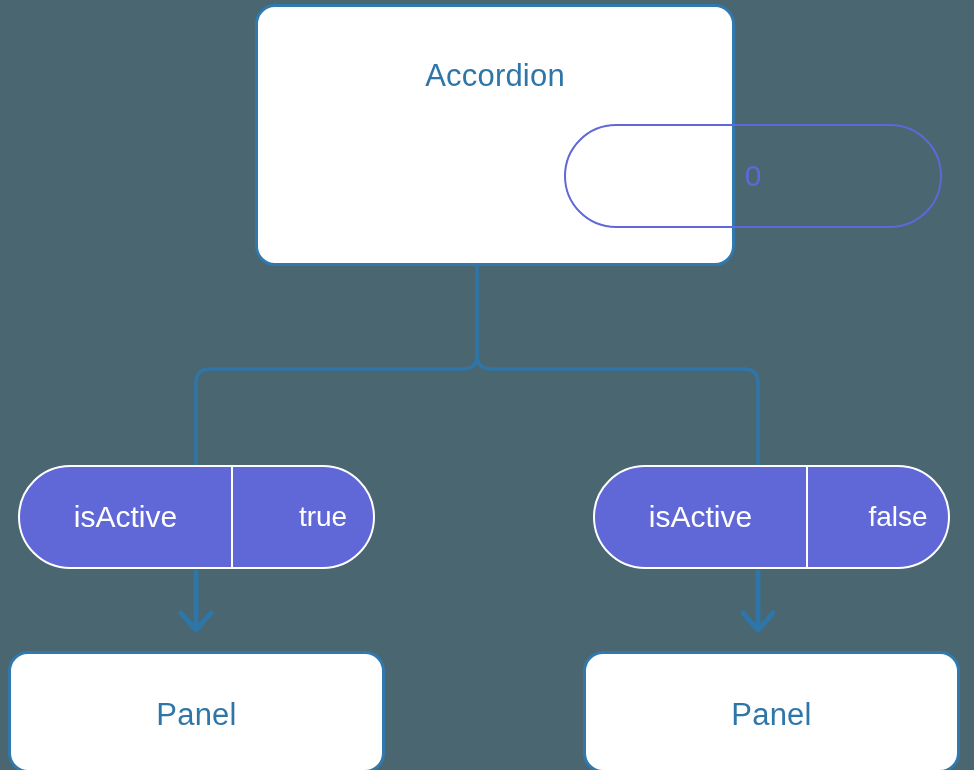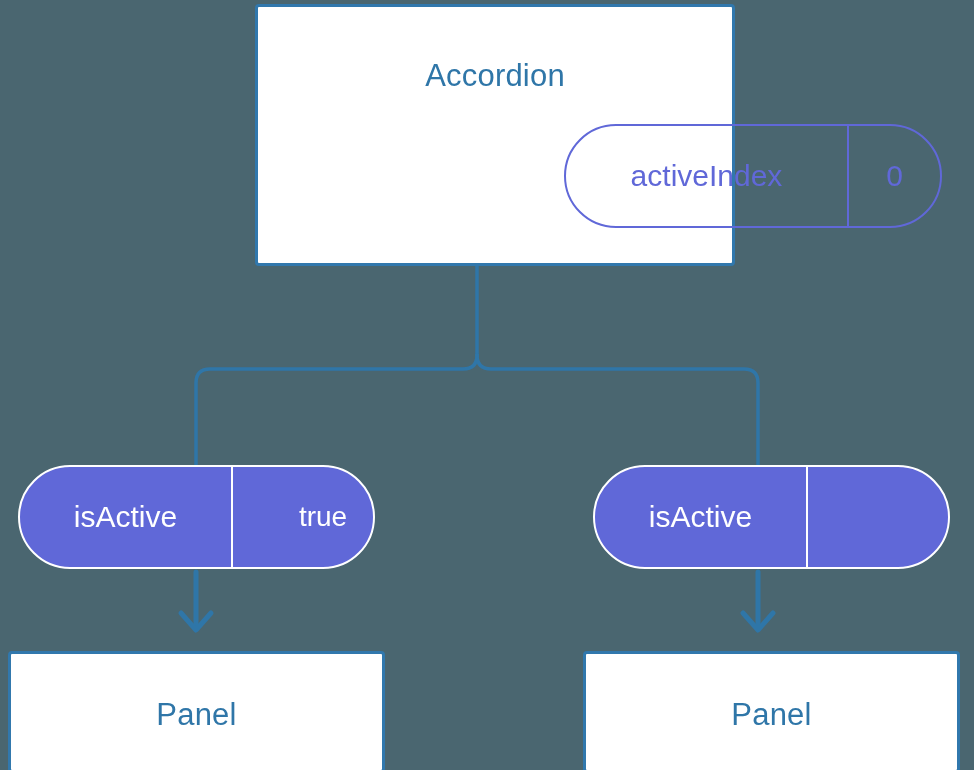--- a/index.html
+++ b/index.html
@@ -27,21 +27,21 @@
     width: 974px;
     height: 770px;
     pointer-events: none;
   }
 
   
   .card {
     position: absolute;
     background: #ffffff;
     border: 3px solid #3178ad;
-    border-radius: 4px;
+    border-radius: 20px;
     box-sizing: border-box;
   }
   .card-title {
     color: #2f76a8;
     font-size: 31px;
     text-align: center;
     letter-spacing: 0.2px;
     white-space: nowrap;
   }
 
@@ -157,32 +157,32 @@
     <g fill="none" stroke="#2f76a8" stroke-width="5" stroke-linecap="round" stroke-linejoin="round">
       <path d="M 758 572 L 758 629"></path>
       <path d="M 743 613 L 758 630 L 773 613"></path>
     </g>
   </svg>
 
   <div id="accordion-card" class="card">
     <div class="card-title">Accordion</div>
 
     <div id="state-pill" class="pill">
-      <div class="pill-key">activeIndex</div>
       <div class="pill-val">0</div>
     </div>
   </div>
 
   <div id="prop-pill-left" class="pill prop-pill">
     <div class="pill-key">isActive</div>
     <div class="pill-val">true</div>
   </div>
 
   <div id="prop-pill-right" class="pill prop-pill">
     <div class="pill-key">isActive</div>
+    <div class="pill-val">false</div>
   </div>
 
   <div id="panel-left" class="card panel-card">
     <div class="card-title">Panel</div>
   </div>
 
   <div id="panel-right" class="card panel-card">
     <div class="card-title">Panel</div>
   </div>
 

